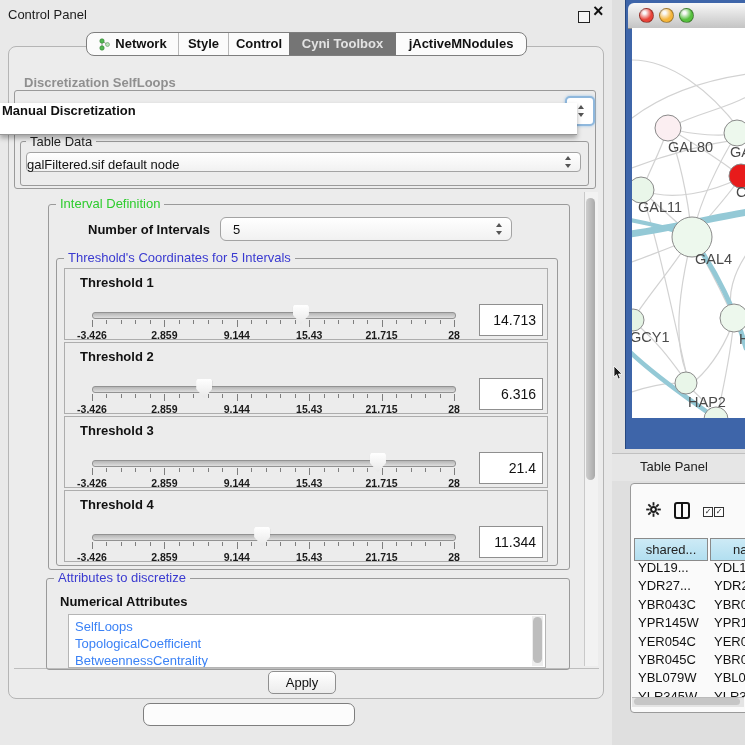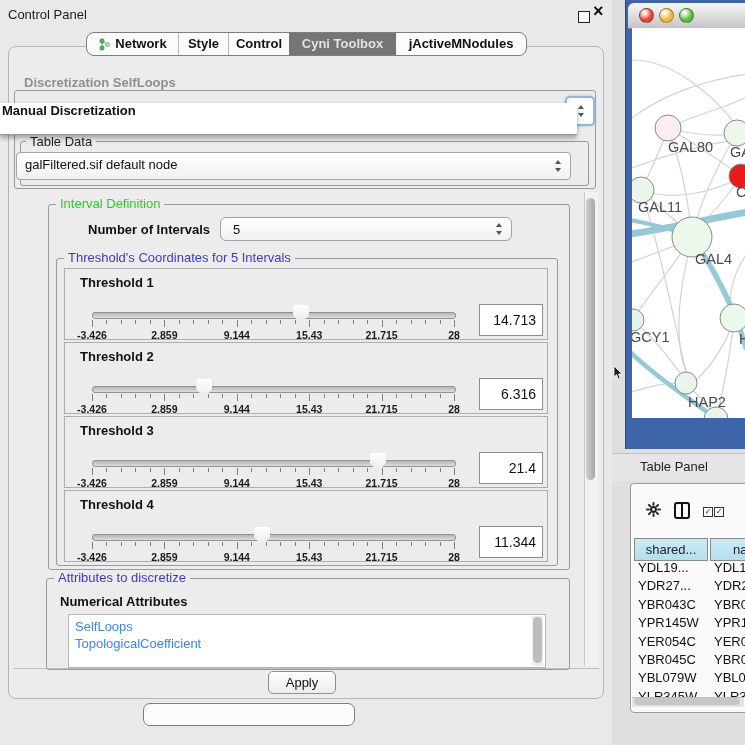--- a/index.html
+++ b/index.html
@@ -34,21 +34,21 @@
               text-align:center;font-size:13px;color:#b2b2b2;line-height:19px;}
   #popup-list{left:0;top:103px;width:577px;height:31px;background:#fff;z-index:20;
               border-bottom:1px solid #979797;box-shadow:0 3px 5px rgba(0,0,0,.32);}
   .popup-item{height:15px;line-height:15px;font-size:13px;color:#111;padding-left:2px;white-space:nowrap;}
   .popup-item.b{font-weight:bold;}
   
   #td-group{left:20px;top:141px;width:567px;height:43px;}
   #td-title{left:26px;top:135px;color:#222;}
   .combo{background:linear-gradient(#ffffff,#f1f1f1);border:1px solid #a3a3a3;border-radius:4px;
          font-size:13px;color:#111;}
-  #td-combo{left:16px;top:152px;width:555px;height:28px;line-height:24px;padding-left:8px;box-sizing:border-box;}
+  #td-combo{left:26px;top:152px;width:555px;height:20px;line-height:24px;box-sizing:border-box;}
   .spin{position:absolute;right:8px;top:50%;transform:translateY(-50%);width:7px;height:12px;}
   .spin:before,.spin:after{content:"";position:absolute;left:0;border-left:3.5px solid transparent;
       border-right:3.5px solid transparent;}
   .spin:before{top:0;border-bottom:4px solid #555;}
   .spin:after{bottom:0;border-top:4px solid #555;}
   
   #scrollwrap{left:14px;top:190px;width:585px;height:478px;border-bottom:1px solid #bdbdbd;}
   #vscroll{left:584px;top:192px;width:13px;height:474px;background:#f2f2f2;border-left:1px solid #c9c9c9;}
   #vthumb{left:586px;top:198px;width:9px;height:282px;border-radius:5px;
           background:linear-gradient(90deg,#cdcdcd,#a9a9a9);}
@@ -351,20 +351,21 @@
         <div class="thr-val">11.344</div>
       </div>
     </div>
 
   <div id="attr-group" class="abs group"></div>
   <div id="attr-title" class="abs gtitle">Attributes to discretize</div>
   <div id="num-label" class="abs">Numerical Attributes</div>
   <div id="attr-list" class="abs">
       <div class="attr-item">SelfLoops</div>
       <div class="attr-item">TopologicalCoefficient</div>
+      <div class="attr-item">BetweennessCentrality</div>
     </div>
   <div id="attr-scroll" class="abs"></div>
   <div id="attr-thumb" class="abs"></div>
 
   <div id="apply-btn" class="abs">Apply</div>
   <div id="btabs" class="abs">
       <div class="btab" style="width: 97px;">Impute Data</div>
       <div class="btab sel" style="width: 113px;">Discretize Data</div>
     </div>
 </div>

